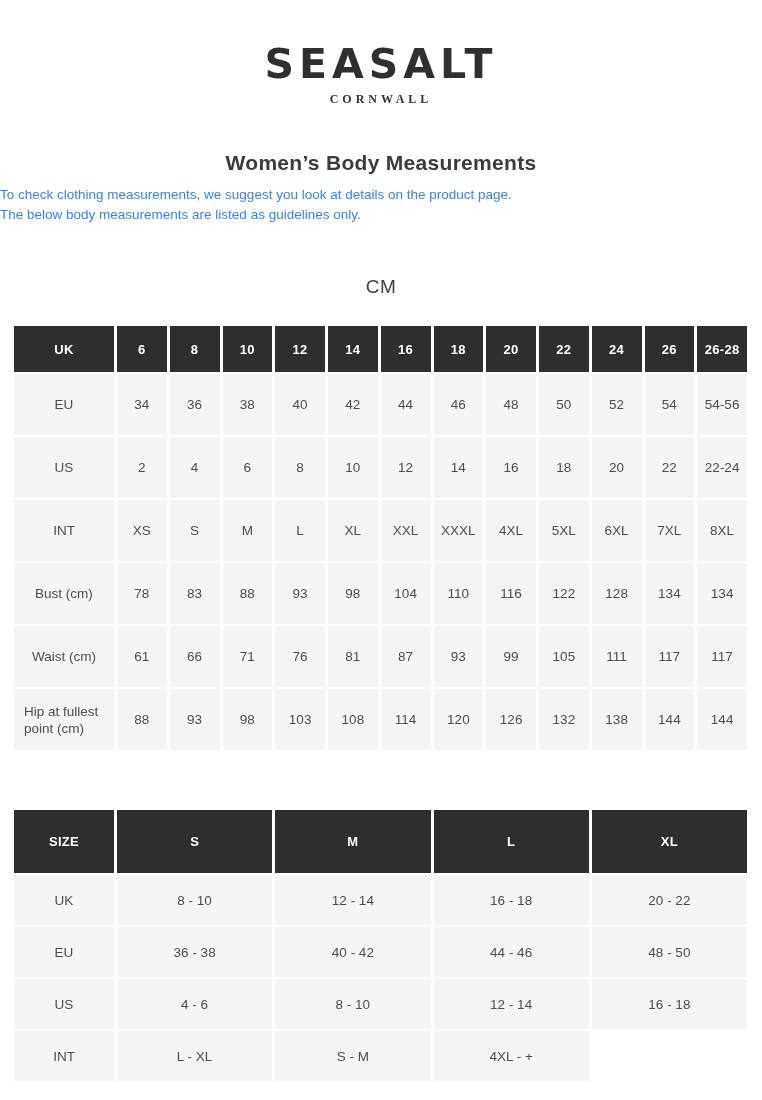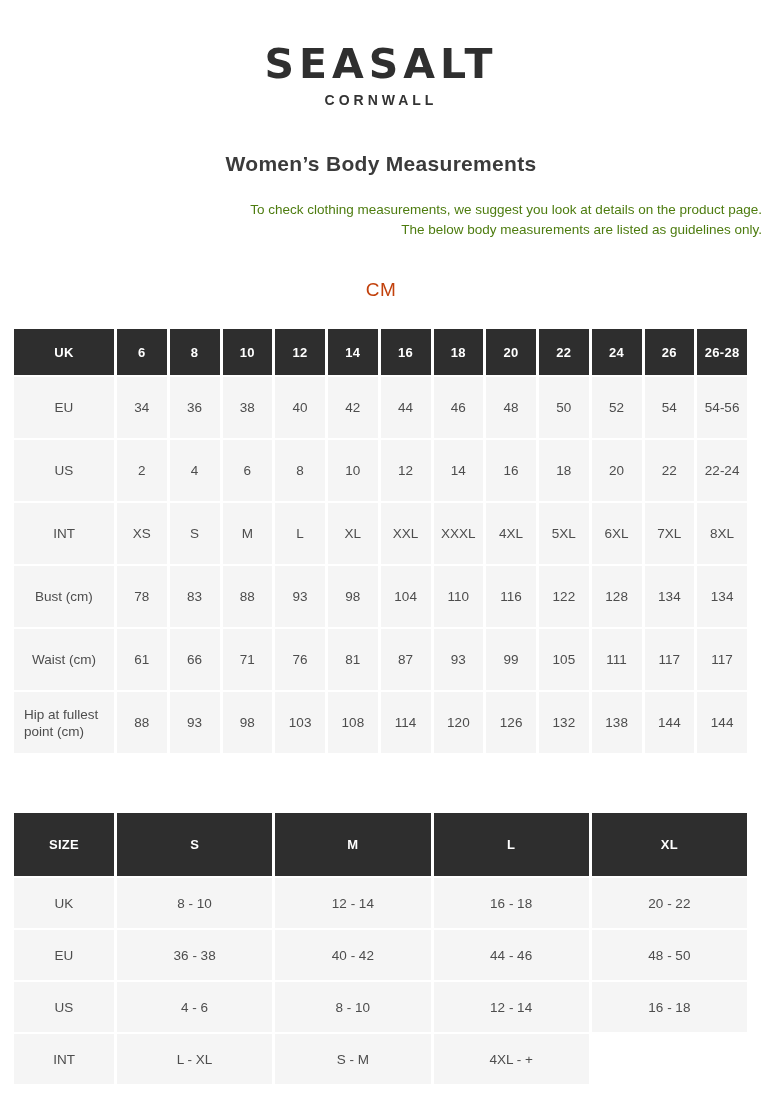--- a/index.html
+++ b/index.html
@@ -16,50 +16,50 @@
   .logo-block { text-align: center; padding-top: 44px; }
   .logo {
     font-family: "DejaVu Sans", sans-serif;
     font-weight: 700;
     font-size: 41px;
     letter-spacing: 5px;
     color: #2f2f2f;
     line-height: 1.0;
   }
   .cornwall {
-    font-family: Liberation Sans, sans-serif;
-    font-weight: 700;
-    font-size: 14px;
+    font-family: Liberation Serif, serif;
+    font-weight: 700;
+    font-size: 12px;
     letter-spacing: 4px;
     color: #333333;
     margin-top: 7px;
   }
 
   .page-title {
     text-align: center;
     font-size: 21px;
     font-weight: 700;
     color: #3b3b3b;
     margin-top: 44px;
     letter-spacing: 0.3px;
   }
   .subtitle {
-    text-align: right;
+    text-align: left;
     font-size: 13.5px;
-    color: #4d7c0f;
+    color: #3b82f6;
     line-height: 19.5px;
-    margin-top: 24px;
+    margin-top: 10px;
   }
 
   .unit-heading {
     text-align: center;
     font-size: 19px;
     font-weight: 500;
-    color: #c2410c;
-    margin-top: 40px;
+    color: #404040;
+    margin-top: 52px;
     letter-spacing: 0.5px;
   }
 
   
   .size-chart { margin: 0 15px 0 14px; }
   .grid {
     display: grid;
     column-gap: 3px;
     row-gap: 2px;
   }

